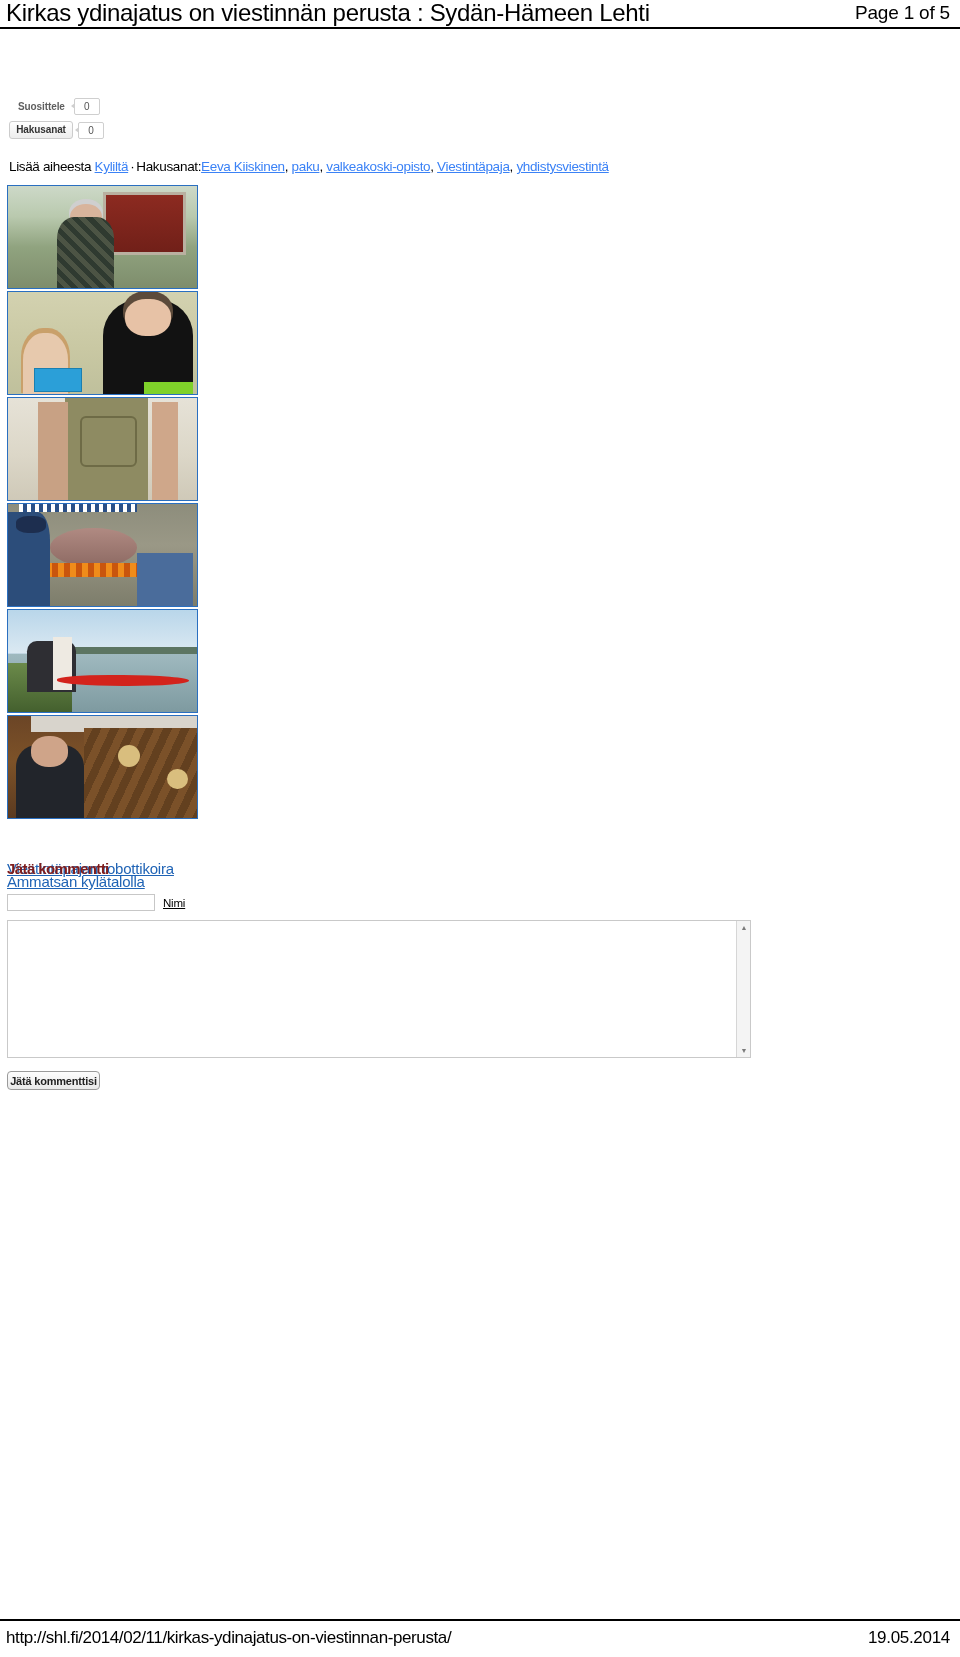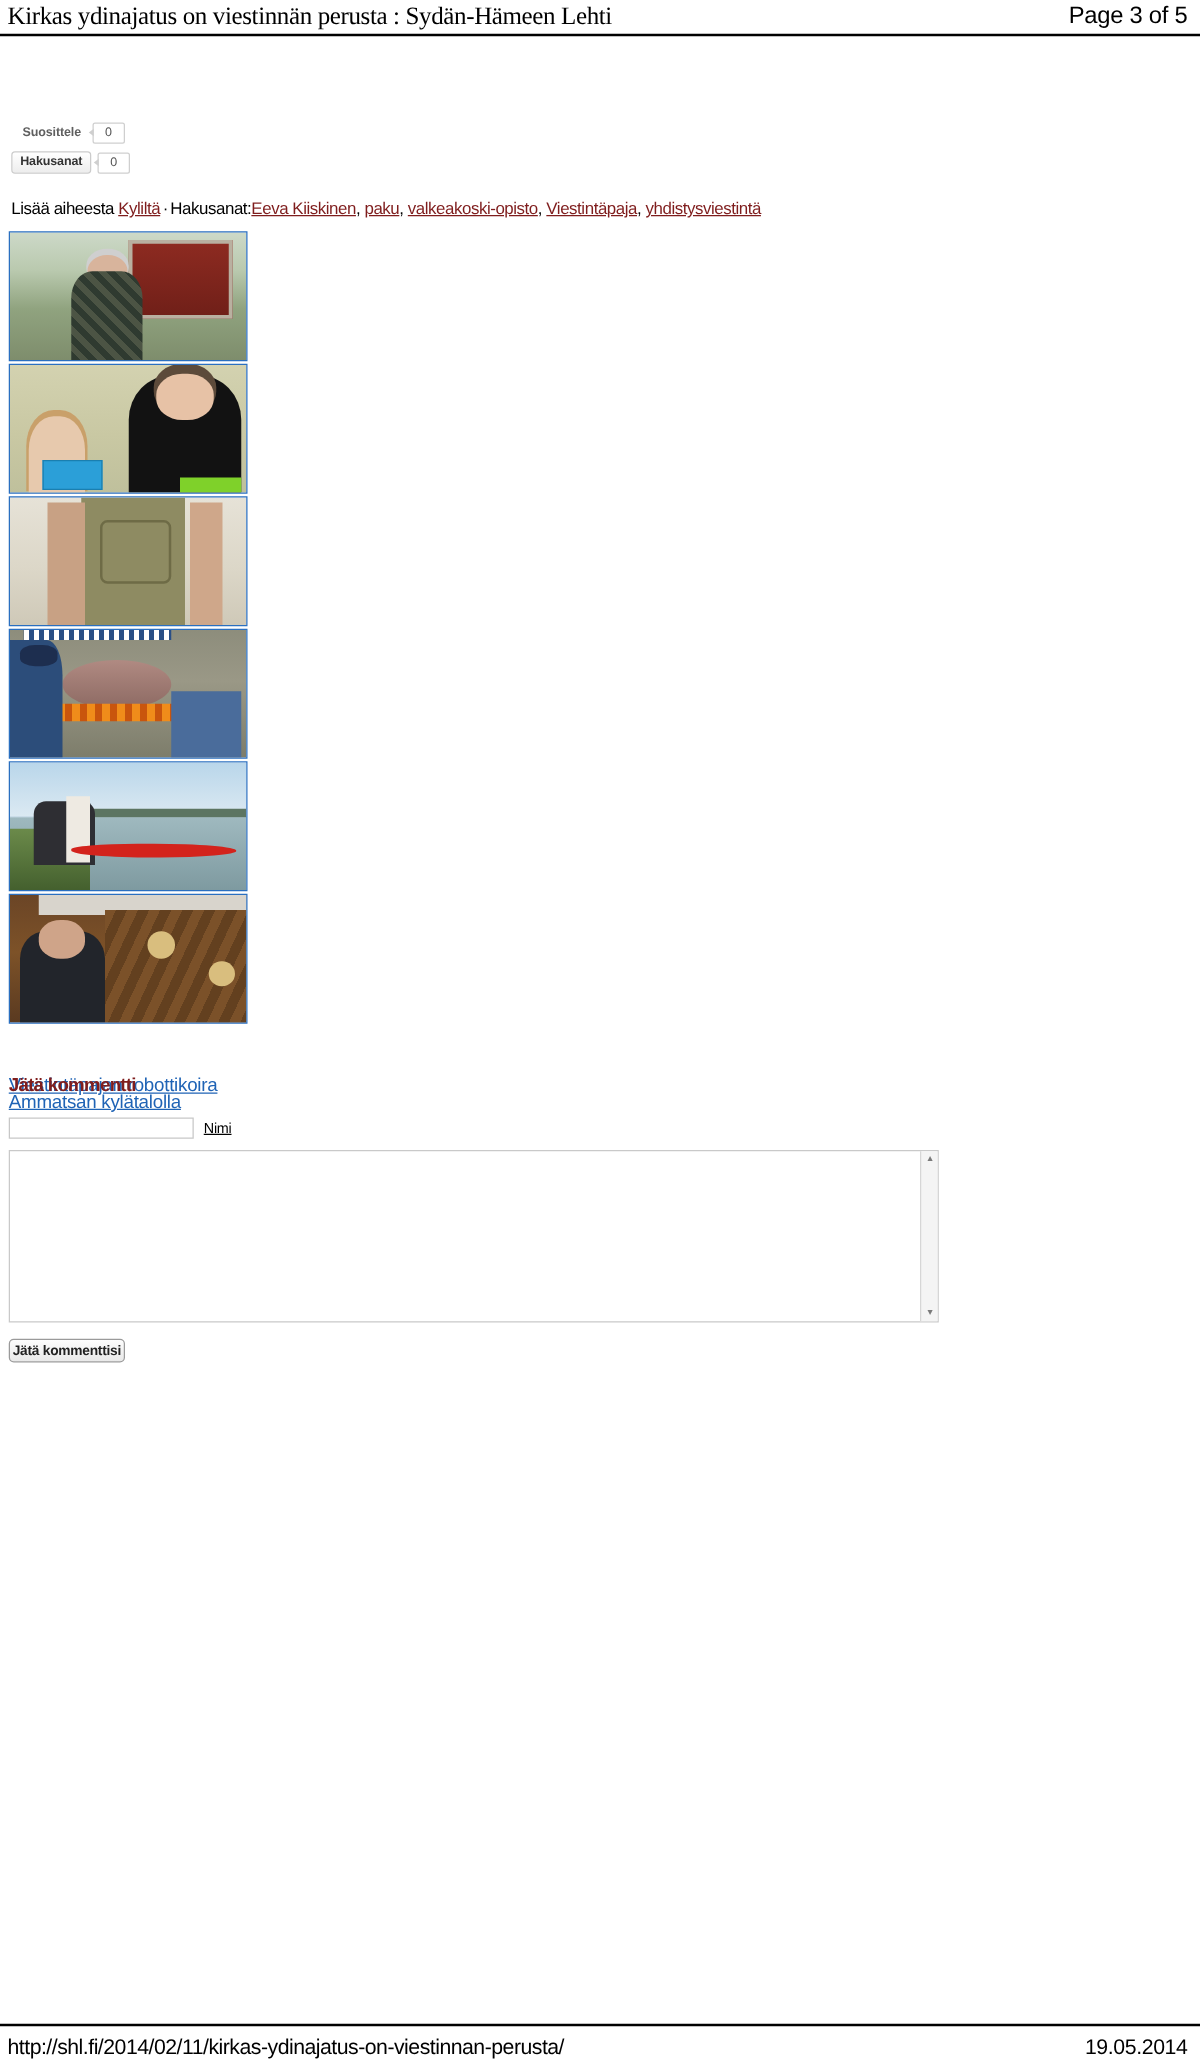--- a/index.html
+++ b/index.html
@@ -22,24 +22,24 @@
     top: 0; left: 0;
     width: 960px;
     height: 26px;
     display: flex;
     align-items: center;
     justify-content: space-between;
     padding: 0 6px;
     box-sizing: border-box;
   }
   .page-header .ph-title {
-    font-size: 20px;
+    font-size: 24px;
     letter-spacing: -0.3px;
     white-space: nowrap;
-    font-family: Liberation Serif, serif;
+    font-family: Liberation Sans, sans-serif;
   }
   .page-header .ph-pageno {
     font-size: 19px;
     letter-spacing: -0.2px;
     white-space: nowrap;
     padding-right: 4px;
   }
   .header-rule {
     position: absolute;
     top: 27px; left: 0;
@@ -116,21 +116,21 @@
     position: absolute;
     top: 159px;
     left: 9px;
     font-size: 13.5px;
     letter-spacing: -0.35px;
     white-space: nowrap;
     line-height: 16px;
   }
   .tags-line .lbl { color: #000000; }
   .tags-line a {
-    color: #7f1d1d;
+    color: #3b82f6;
     text-decoration: underline;
   }
   .tags-line .sep { color: #000000; padding: 0 2px; }
 
   
   .thumb-col {
     position: absolute;
     top: 185px;
     left: 7px;
     width: 193px;
@@ -406,21 +406,21 @@
     box-sizing: border-box;
   }
   .pf-url { font-size: 17px; letter-spacing: -0.4px; white-space: nowrap; }
   .pf-date { font-size: 17px; letter-spacing: -0.3px; white-space: nowrap; padding-right: 4px; }
 </style>
 </head>
 <body>
 
 <div class="page-header">
   <div class="ph-title">Kirkas ydinajatus on viestinnän perusta : Sydän-Hämeen Lehti</div>
-  <div class="ph-pageno">Page 3 of 5</div>
+  <div class="ph-pageno">Page 1 of 5</div>
 </div>
 <div class="header-rule"></div>
 
 <div class="social-area">
   <div class="fb-row">
     <span class="fb-btn">Suosittele</span>
     <span class="bubble">0</span>
   </div>
   <div class="tw-row">
     <span class="tw-btn">Hakusanat</span>

